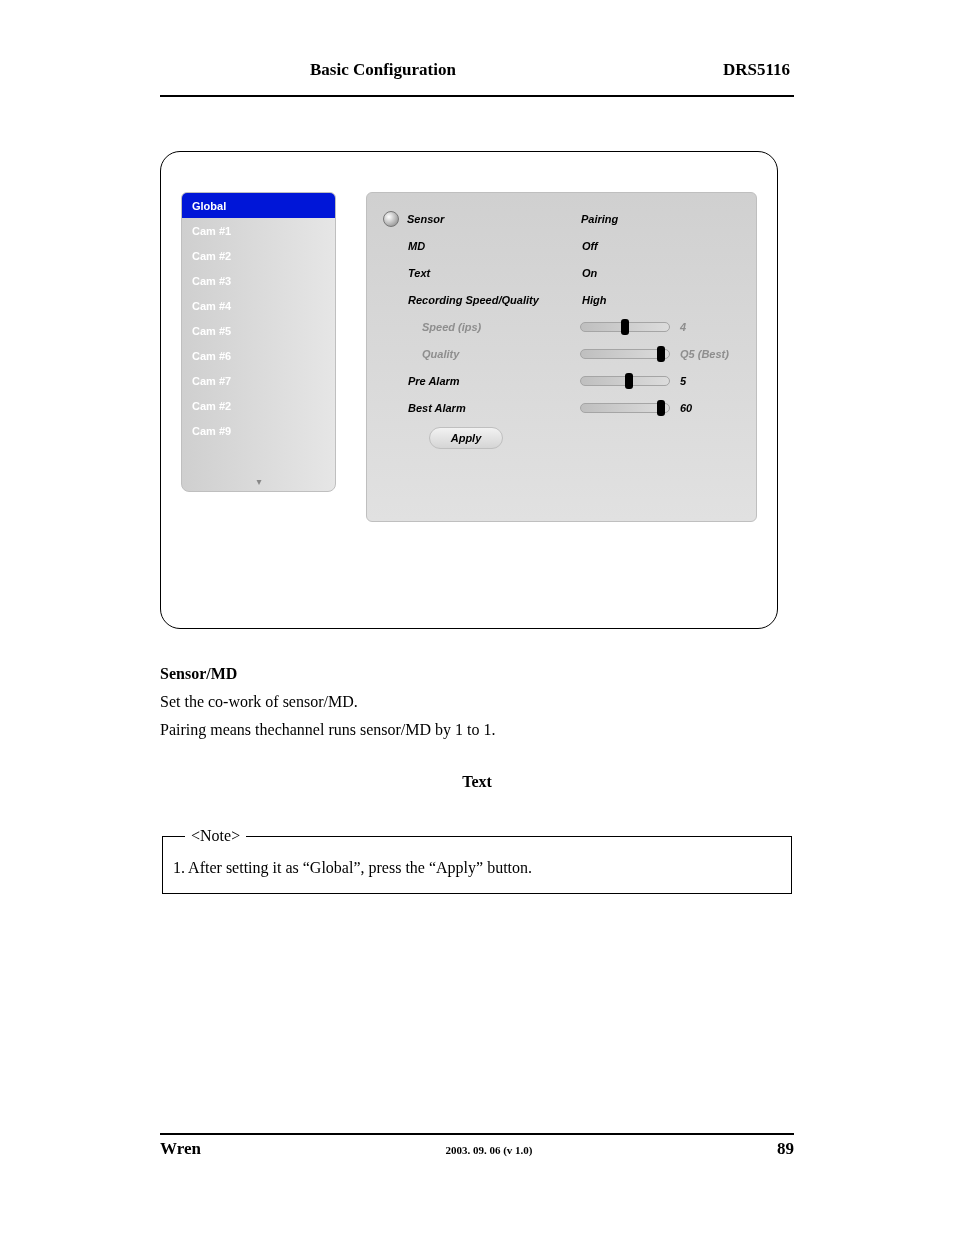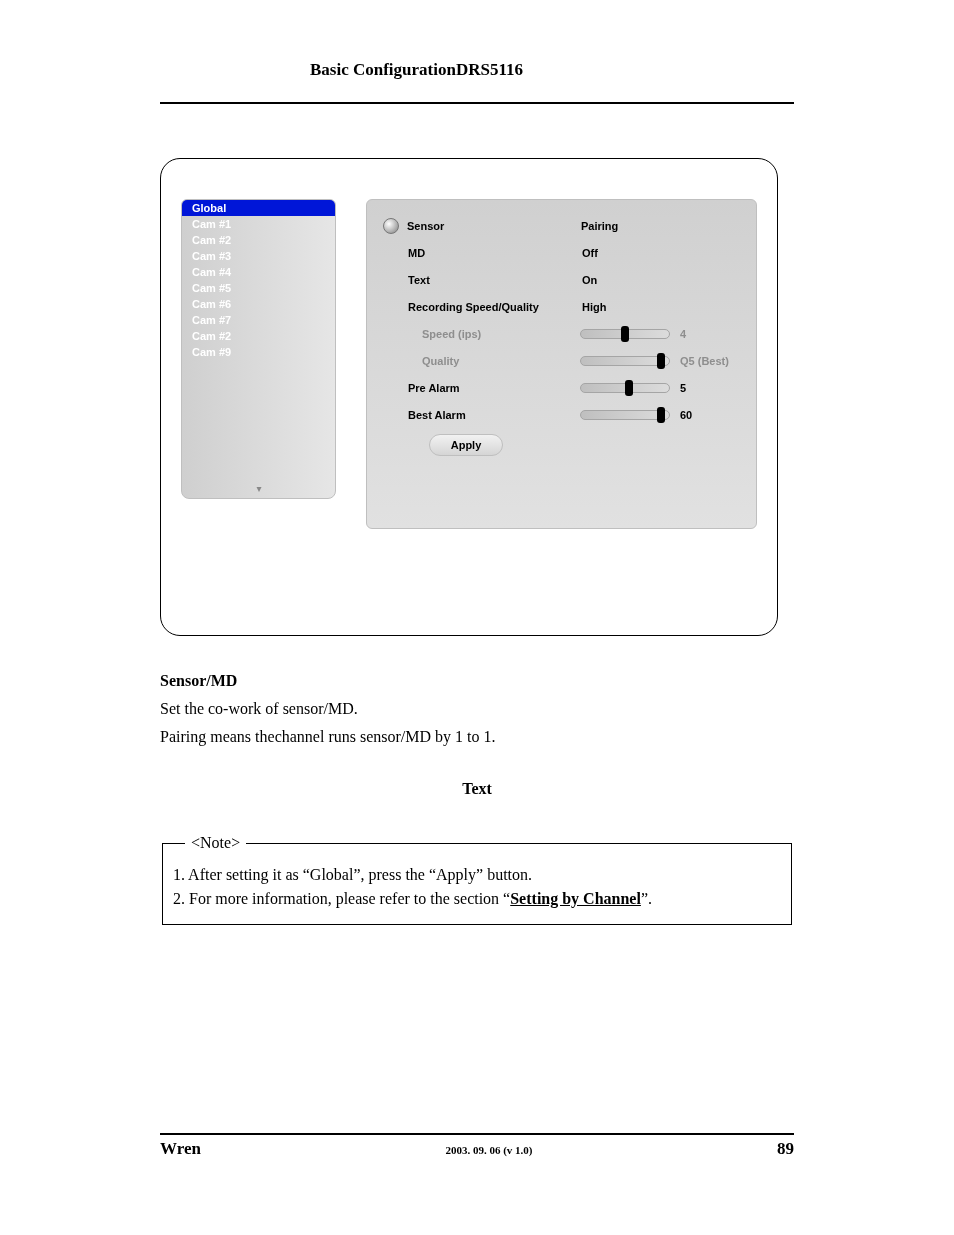--- a/index.html
+++ b/index.html
@@ -10,22 +10,22 @@
     background: #fff;
     font-family: "Times New Roman", Times, serif;
     color: #000;
     position: relative;
   }
   .page {
     padding: 60px 160px 0 160px;
   }
   .page-hdr {
     display: flex;
-    justify-content: flex-start;
-    padding: 0 4px 22px 150px;
+    justify-content: space-between;
+    padding: 0 4px 15px 150px;
     border-bottom: 2px solid #000;
     font-weight: 700;
     font-size: 17px;
   }
   
   .ui-panel {
     margin: 54px 0 0 0;
     width: 618px;
     height: 478px;
     border: 1px solid #000;
@@ -71,40 +71,41 @@
   .side {
     width: 155px;
     height: 300px;
     background: linear-gradient(to right,#cfcfcf,#e6e6e6);
     border: 1px solid #bfbfbf;
     border-radius: 6px 6px 8px 8px;
     overflow: hidden;
     display: flex; flex-direction: column;
   }
   .side-item {
-    height: 16px;
+    height: 25px;
     padding-left: 10px;
     font-size: 11px;
     font-weight: 700;
     color: #fff;
     display: flex; align-items: center;
   }
   .side-item.sel { background: #0016d8; }
   .side-arrow {
     align-self: center;
     margin-top: auto; margin-bottom: 4px;
     color: #888; font-size: 10px; letter-spacing: -1px;
   }
   .main {
     flex: 1;
     height: 330px;
     border: 1px solid #bfbfbf;
     border-radius: 6px;
     background: linear-gradient(#d0d0d0,#e1e1e1);
     padding: 12px 18px 0 16px;
+    font-style: italic;
   }
   .row { display: flex; align-items: center; height: 27px; }
   .row .ico {
     width: 16px; height: 16px; border-radius: 50%;
     background: radial-gradient(circle at 35% 35%,#fff,#7d7d7d);
     border: 1px solid #777; margin-right: 8px;
   }
   .row .spacer-ico { width: 25px; }
   .row .k {
     font-size: 11px; font-weight: 700; color: #000; width: 180px;
@@ -251,23 +252,20 @@
 
   <div class="doc">
     <p class="h">Sensor/MD</p>
     <p>Set the co-work of sensor/MD.</p>
     <p>Pairing means thechannel runs sensor/MD by 1 to 1.</p>
     <p class="center" style="margin-top:34px">Text</p>
 
     <fieldset class="note">
       <legend>&lt;Note&gt;</legend>
       <p>1. After setting it as “Global”, press the “Apply” button.</p>
-      <p>
-        <span>2. For more information, please refer to the section “</span><span class="u">Setting by Channel</span><span>”.</span>
-      </p>
     </fieldset>
   </div>
 </div>
 
 <div class="page-ftr">
   <span class="brand">Wren</span>
   <span class="mid">2003. 09. 06 (v 1.0)</span>
   <span class="num">89</span>
 </div>
 

